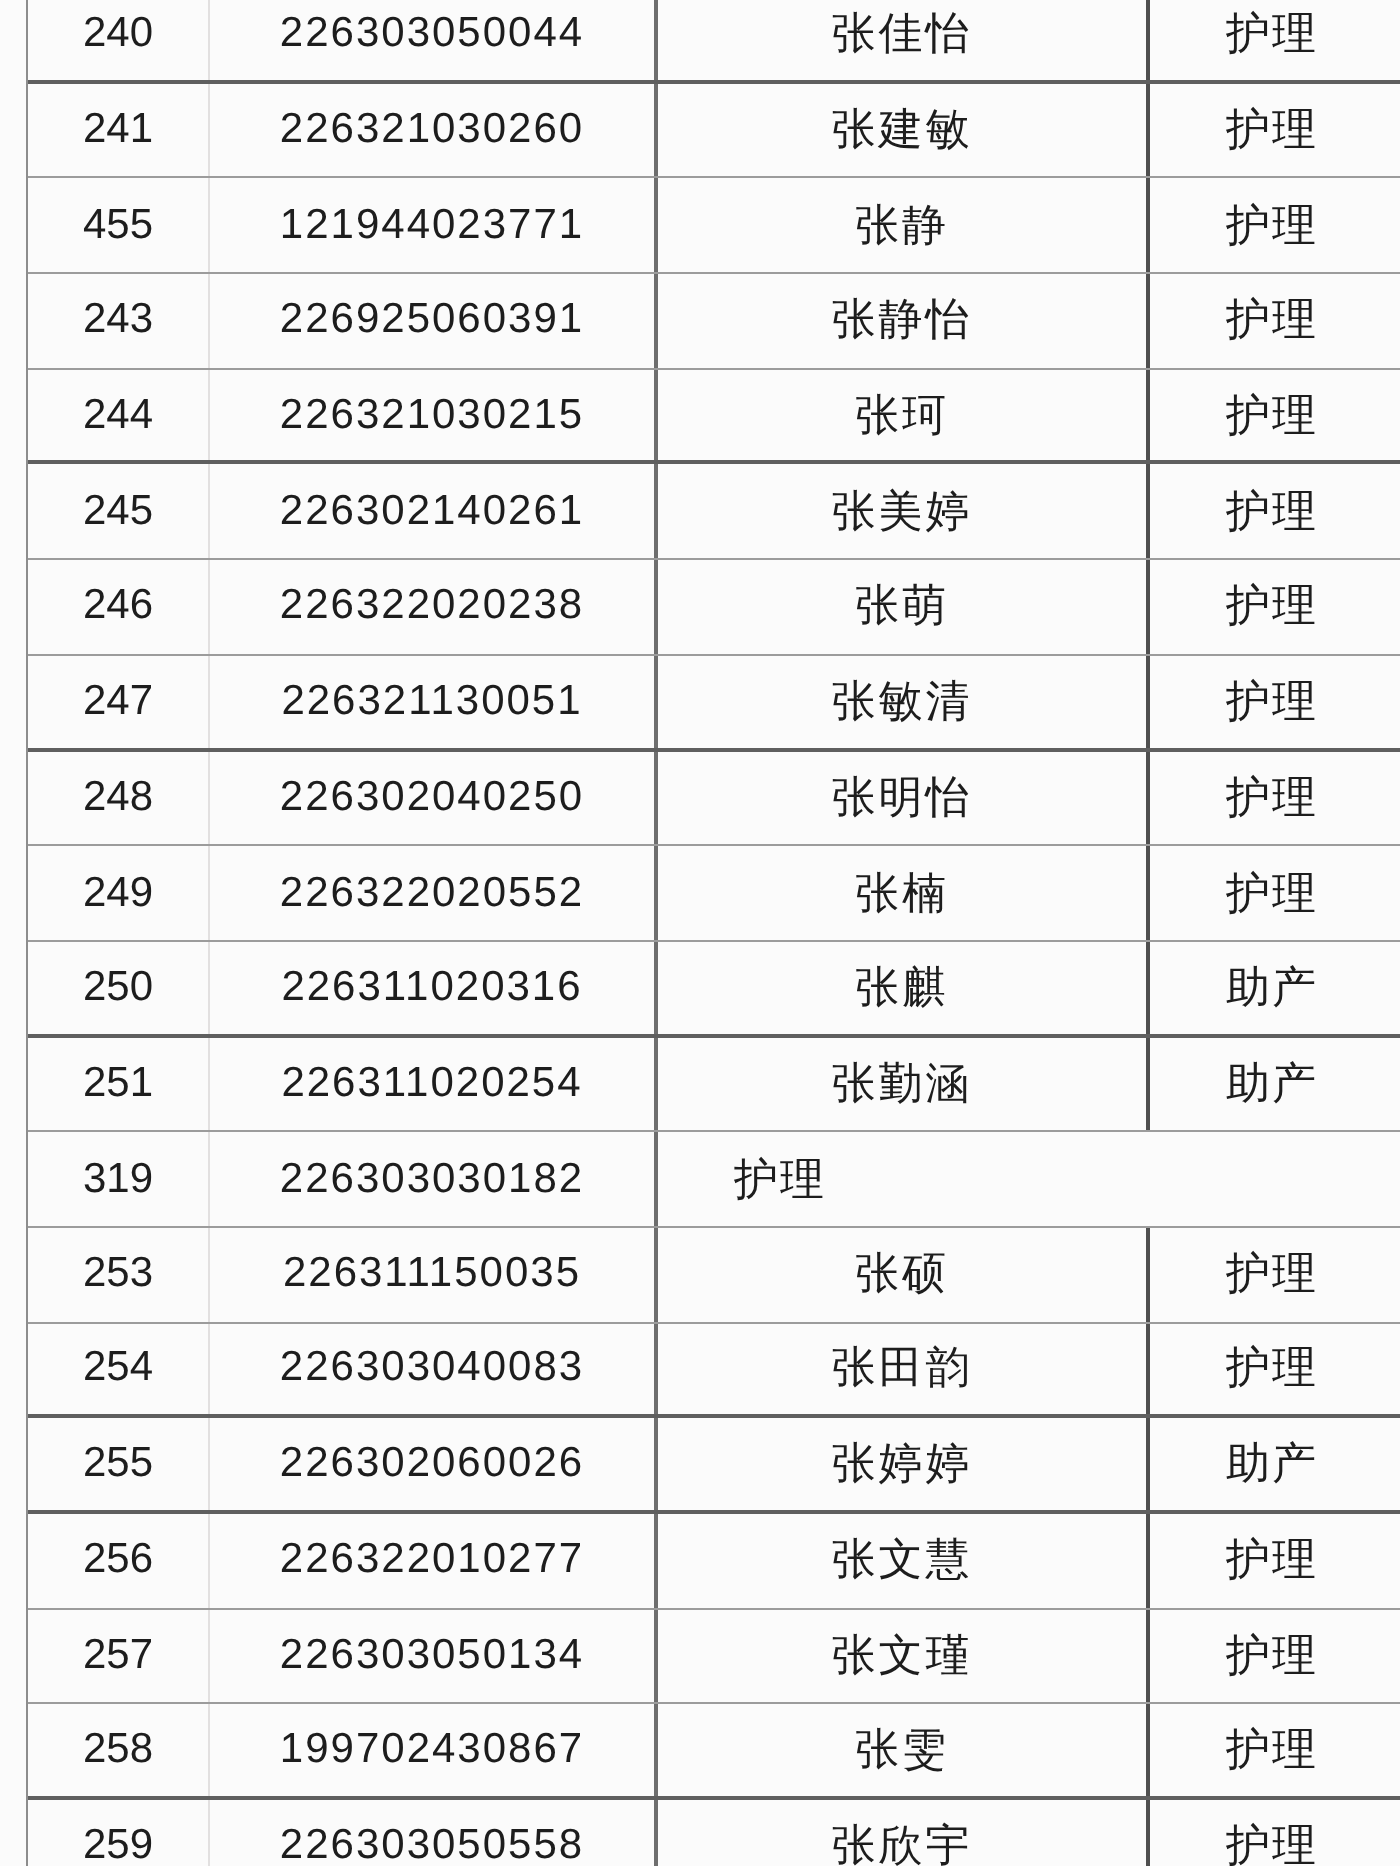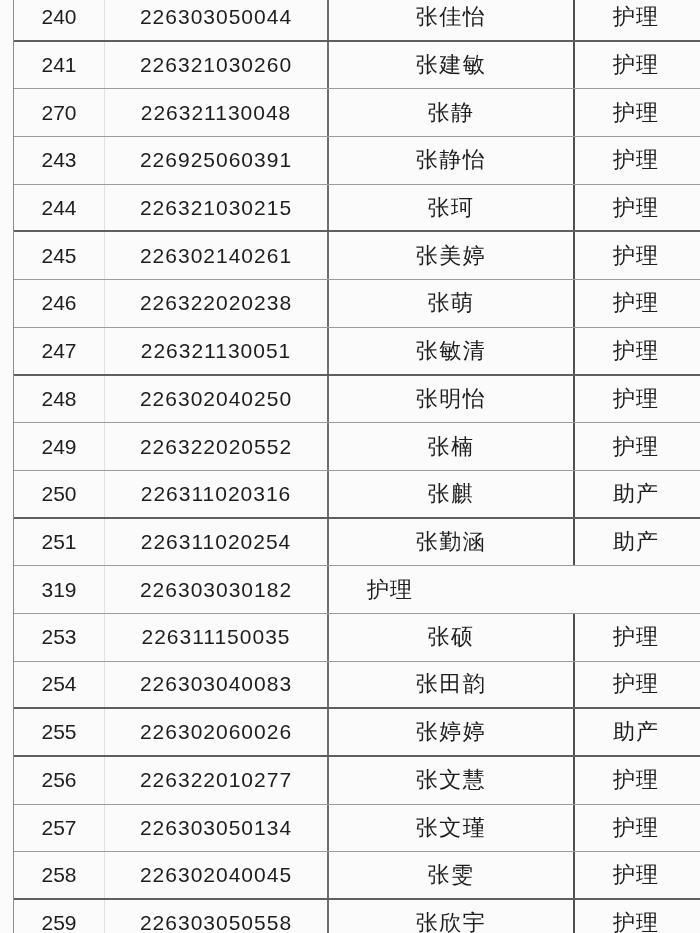--- a/index.html
+++ b/index.html
@@ -83,22 +83,22 @@
   </div>
 
   <div class="row">
     <div class="cell c-index">241</div>
     <div class="cell c-id">226321030260</div>
     <div class="cell c-name">张建敏</div>
     <div class="cell c-major">护理</div>
   </div>
 
   <div class="row">
-    <div class="cell c-index">270</div>
-    <div class="cell c-id">226321130048</div>
+    <div class="cell c-index">455</div>
+    <div class="cell c-id">121944023771</div>
     <div class="cell c-name">张静</div>
     <div class="cell c-major">护理</div>
   </div>
 
   <div class="row">
     <div class="cell c-index">243</div>
     <div class="cell c-id">226925060391</div>
     <div class="cell c-name">张静怡</div>
     <div class="cell c-major">护理</div>
   </div>
@@ -195,21 +195,21 @@
 
   <div class="row">
     <div class="cell c-index">257</div>
     <div class="cell c-id">226303050134</div>
     <div class="cell c-name">张文瑾</div>
     <div class="cell c-major">护理</div>
   </div>
 
   <div class="row">
     <div class="cell c-index">258</div>
-    <div class="cell c-id">226302040045</div>
+    <div class="cell c-id">199702430867</div>
     <div class="cell c-name">张雯</div>
     <div class="cell c-major">护理</div>
   </div>
 
   <div class="row">
     <div class="cell c-index">259</div>
     <div class="cell c-id">226303050558</div>
     <div class="cell c-name">张欣宇</div>
     <div class="cell c-major">护理</div>
   </div>

